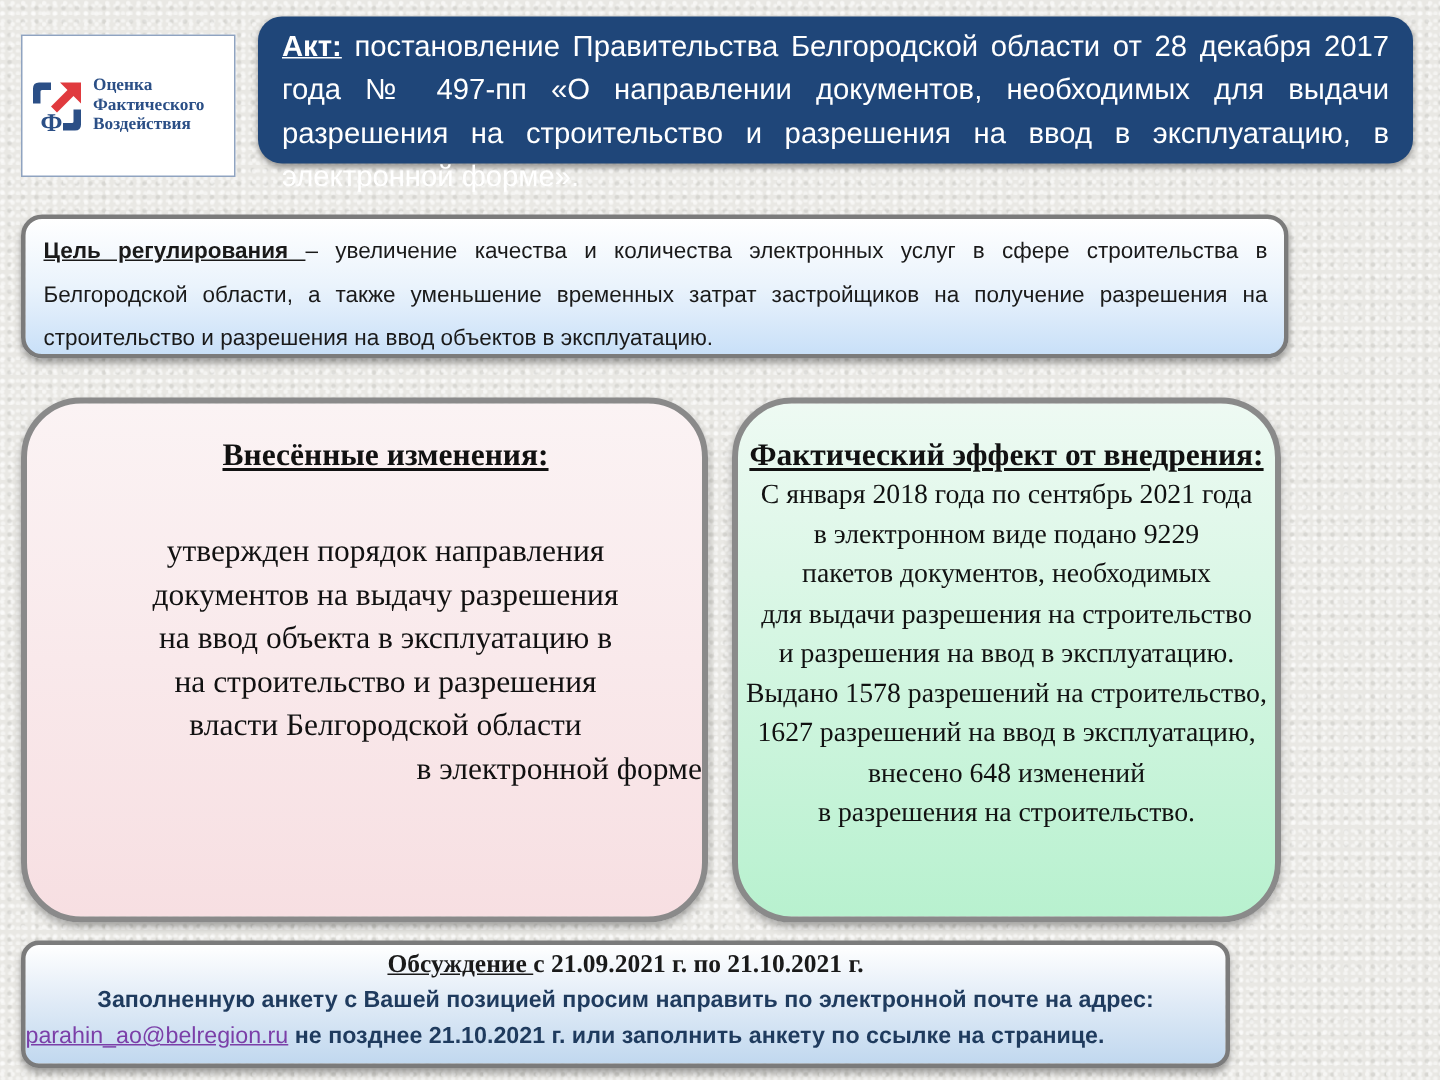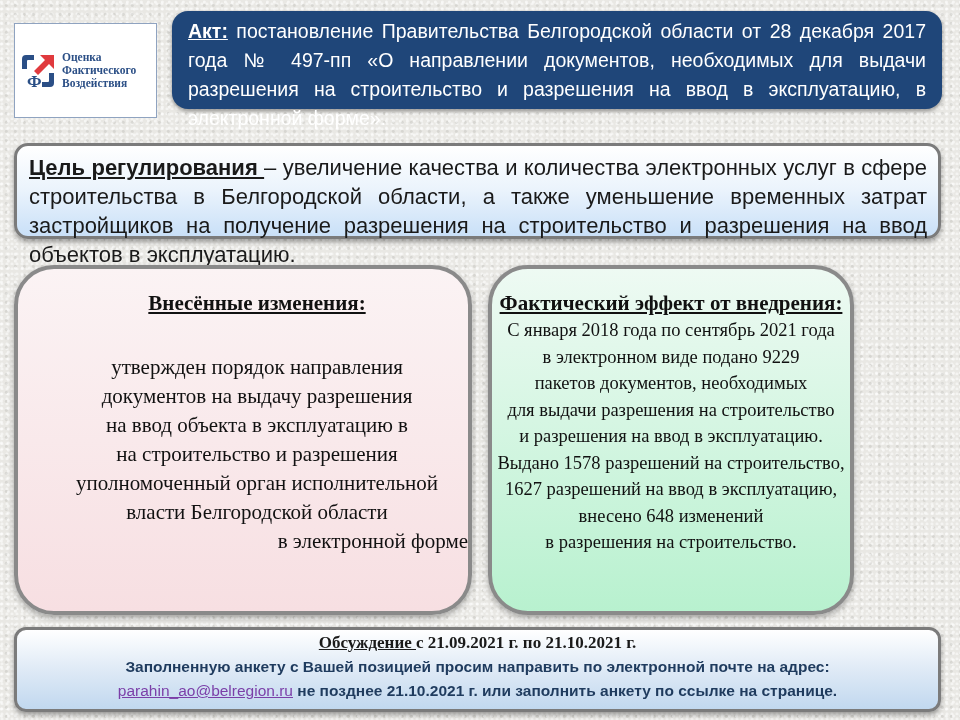--- a/index.html
+++ b/index.html
@@ -26,25 +26,25 @@
   }
   .act-box {
     position: absolute; left: 172px; top: 11px; width: 770px; height: 98px;
     background: #1f4679; border-radius: 16px;
     box-shadow: 0 2px 4px rgba(0,0,0,0.4);
     box-sizing: border-box; padding: 6px 16px 0 16px;
     color: #ffffff; font-size: 19.5px; line-height: 29px; text-align: justify;
   }
   .act-box .lbl { font-weight: bold; text-decoration: underline; }
   .goal-box {
-    position: absolute; left: 14px; top: 143px; width: 927px; height: 96px;
+    position: absolute; left: 14px; top: 143px; width: 845px; height: 96px;
     border-radius: 14px; border: 3px solid #7b7b7b;
     background: linear-gradient(180deg, #ffffff 0%, #eaf3fc 50%, #c9e0f8 100%);
     box-sizing: border-box; padding: 7px 11px 0 12px;
-    font-size: 22px; line-height: 29px; color: #1a1a1a; text-align: justify;
+    font-size: 15px; line-height: 29px; color: #1a1a1a; text-align: justify;
     box-shadow: 0 3px 5px rgba(0,0,0,0.35);
   }
   .goal-box .lbl { font-weight: bold; text-decoration: underline; }
   .panel {
     position: absolute; top: 265px; height: 350px; border-radius: 40px;
     border: 4px solid #8a8a8a; box-sizing: border-box;
     font-family: "Liberation Serif", serif; text-align: center; color: #111;
     box-shadow: 0 3px 6px rgba(0,0,0,0.3);
   }
   .panel-left {
@@ -57,35 +57,35 @@
     background: linear-gradient(180deg, #eefaf3 0%, #b8f1cf 100%);
   }
   .panel h2 {
     margin: 20px 0 0 0; font-size: 21px; font-weight: bold;
     text-decoration: underline; line-height: 28px;
   }
   .panel .body-left { margin-top: 36px; font-size: 21px; line-height: 29px; }
   .panel .body-right { font-size: 18.5px; line-height: 26.5px; }
   .panel .emph { font-weight: normal; text-align: right; }
   .discuss-box {
-    position: absolute; left: 14px; top: 627px; width: 927px; height: 85px;
+    position: absolute; left: 14px; top: 627px; width: 806px; height: 85px;
     border-radius: 12px; border: 3px solid #7b7b7b;
     background: linear-gradient(180deg, #ffffff 0%, #dfeaf6 50%, #c1d8ef 100%);
     box-sizing: border-box; text-align: center;
     box-shadow: 0 3px 5px rgba(0,0,0,0.35);
   }
   .discuss-title {
     font-family: "Liberation Serif", serif; font-weight: bold; font-size: 17px;
     line-height: 22px; margin-top: 2px; color: #1a1a1a;
   }
   .discuss-title .u { text-decoration: underline; }
   .discuss-line {
     font-weight: bold; font-size: 15.5px; line-height: 25px; color: #1f3b5e;
   }
-  .discuss-line2 { font-size: 15.5px; line-height: 24px; color: #1f3b5e; text-align: center; padding-right: 0; }
+  .discuss-line2 { font-size: 15.5px; line-height: 24px; color: #1f3b5e; text-align: left; padding-right: 0; }
   .email-link { color: #7b3fa8; text-decoration: underline; font-weight: normal; }
   .discuss-line2 .rest { font-weight: bold; }
 </style>
 </head>
 <body>
 
 <div class="logo-box">
   <svg class="logo-icon" viewBox="0 0 40 40">
     <path d="M4 18 L4 8 Q4 4 8 4 L16 4 L16 9 L10 9 Q9 9 9 10 L9 18 Z" fill="#2b4f86"></path>
     <path d="M22 4 L36 4 L36 18 L31 13 L20 24 L16 20 L27 9 Z" fill="#e03a3e"></path>
@@ -107,21 +107,20 @@
   <span class="lbl">Цель регулирования </span><span>– увеличение качества и количества электронных услуг в сфере строительства в Белгородской области, а также уменьшение временных затрат застройщиков на получение разрешения на строительство и разрешения на ввод объектов в эксплуатацию.</span>
 </div>
 
 <div class="panel panel-left">
   <h2>Внесённые изменения:</h2>
   <div class="body-left">
     <div>утвержден порядок направления</div>
     <div>документов на выдачу разрешения</div>
     <div>на ввод объекта в эксплуатацию в</div>
     <div>на строительство и разрешения</div>
-    <div>уполномоченный орган исполнительной</div>
     <div>власти Белгородской области</div>
     <div class="emph">в электронной форме</div>
   </div>
 </div>
 
 <div class="panel panel-right">
   <h2>Фактический эффект от внедрения:</h2>
   <div class="body-right">
     <div>С  января 2018 года по сентябрь 2021 года</div>
     <div>в электронном  виде подано 9229</div>

